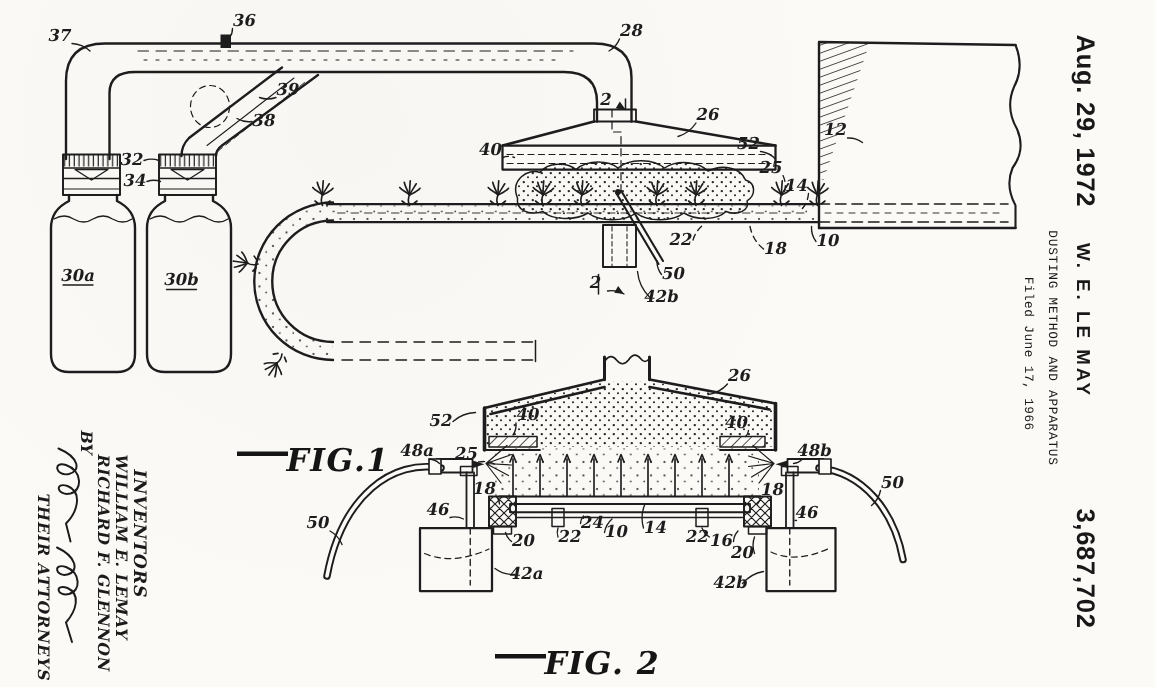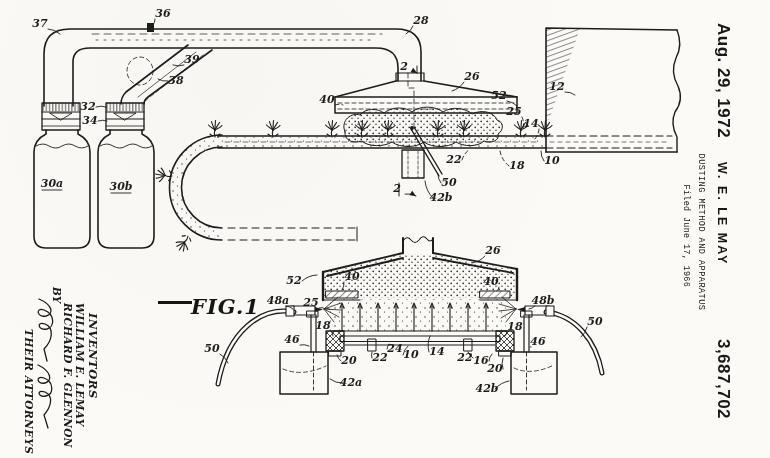--- a/index.html
+++ b/index.html
@@ -336,20 +336,24 @@
         <text x="351" y="386" class="ref">42a</text>
         <path d="M495,389 Q500.56,382.48 509,381" class="leader"></path>
         <text x="487" y="392" class="ref">42b</text>
       </g>
   </svg>
 
   <div class="figcap" style="left:158px;top:258px">
     <span class="figbar"></span>
     <span>FIG.1</span>
   </div>
+  <div class="figcap" style="left:330px;top:393px">
+    <span class="figbar"></span>
+    <span>FIG. 2</span>
+  </div>
 
   <div class="rot pub-date" style="left:671px;top:65px;width:104px">Aug. 29, 1972</div>
   <div class="rot inv-name" style="left:682px;top:195px;width:80px">W. E. LE MAY</div>
   <div class="rot doc-title" style="left:621px;top:227px;width:160px">DUSTING METHOD AND APPARATUS</div>
   <div class="rot filed" style="left:637px;top:228px;width:97px">Filed June 17, 1966</div>
   <div class="rot pat-num" style="left:671px;top:369px;width:104px">3,687,702</div>
 
   <div class="inventors">
     <div class="hdr">INVENTORS</div>
     <div class="nm">WILLIAM E. LEMAY</div>

